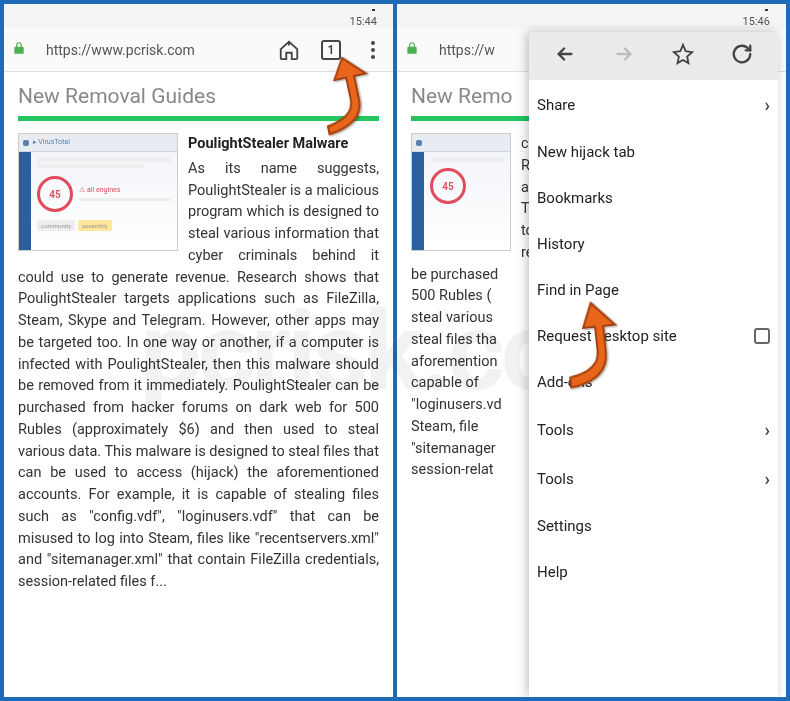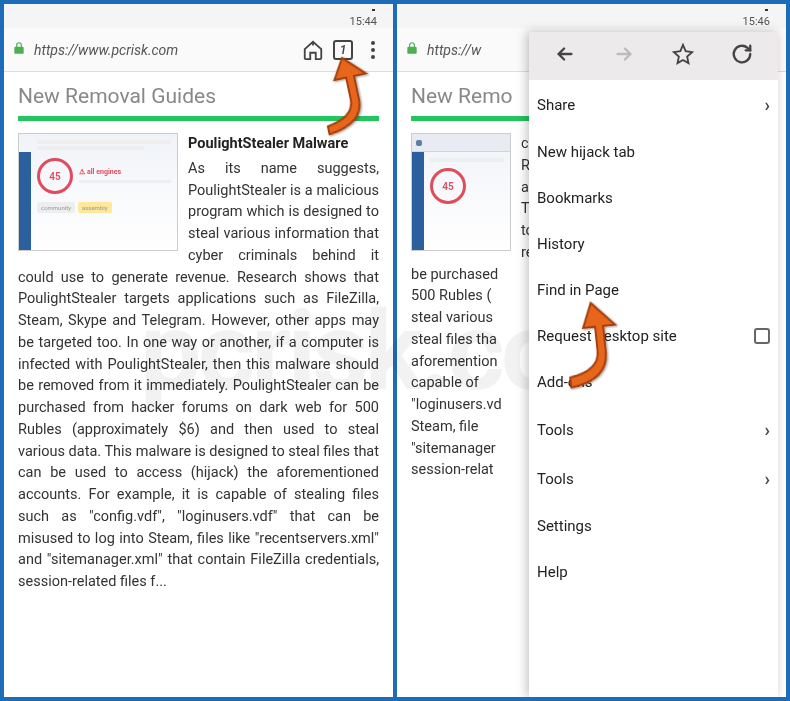--- a/index.html
+++ b/index.html
@@ -36,22 +36,21 @@
     .signal-icon { font-size: 9px; letter-spacing: -1px; }
     .battery-icon { display: inline-block; width: 7px; height: 12px; background: #333; border-radius: 1px; margin-left: 2px; position: relative; }
     .battery-icon::before { content:''; position:absolute; top:-2px; left:2px; width:3px; height:2px; background:#333; }
     .browser-bar {
       height: 44px;
       background: #fafafa;
       border-bottom: 1px solid #ddd;
       display: flex;
       align-items: center;
       padding: 0 8px;
-      gap: 8px;
-      font-style: italic;
+      gap: 20px;
     }
     .lock-icon { color: #4caf50; font-size: 14px; }
     .url-text { flex: 1; color: #555; font-size: 14px; white-space: nowrap; overflow: hidden; }
     .browser-icon { width: 24px; height: 24px; display: flex; align-items: center; justify-content: center; color: #444; }
     .tab-count {
       width: 20px; height: 20px;
       border: 2px solid #444;
       border-radius: 3px;
       display: flex;
       align-items: center;
@@ -92,21 +91,21 @@
       border: 1px solid #ccc;
       background: linear-gradient(180deg, #f0f3f8 0%, #fff 100%);
       position: relative;
       overflow: hidden;
     }
     .thumb-bar { height: 18px; background: #e8ecf2; border-bottom: 1px solid #d0d5dd; display:flex; align-items:center; padding:0 4px; }
     .thumb-bar-dot { width:6px;height:6px;background:#5a7fa8;border-radius:2px;margin-right:4px; }
     .thumb-body { padding: 6px; font-size: 7px; color: #999; }
     .thumb-circle { width: 36px; height: 36px; border: 3px solid #e04c5c; border-radius: 50%; display:flex; align-items:center; justify-content:center; font-size:10px; color:#e04c5c; font-weight:600; margin-top:6px; }
     .thumb-left-band { position:absolute; left:0; top:18px; bottom:0; width:12px; background:#2b5f9e; }
-    .thumb-red { color:#e04c5c; font-size:7px; margin-top:4px;font-weight:bold; }
+    .thumb-red { color:#e04c5c; font-size:7px; margin-top:4px; }
     
     .menu-panel {
       position: absolute;
       top: 28px;
       left: 132px;
       right: 8px;
       bottom: 0;
       background: #fff;
       box-shadow: -2px 0 10px rgba(0,0,0,0.25);
       display: flex;
@@ -187,20 +186,24 @@
           <span></span>
           <span></span>
           <span></span>
         </span>
     </span>
   </div>
   <div class="content">
     <div class="page-title">New Removal Guides</div>
     <div class="article">
       <div class="article-thumb">
+        <div class="thumb-bar">
+            <span class="thumb-bar-dot"></span>
+            <span style="font-size:7px;color:#5a7fa8">▸ VirusTotal</span>
+          </div>
         <div class="thumb-left-band"></div>
         <div class="thumb-body" style="margin-left:12px">
           <div style="height:4px;background:#eee;margin-bottom:2px"></div>
           <div style="height:4px;background:#eee;width:80%;margin-bottom:2px"></div>
           <div style="display:flex;gap:6px;align-items:center">
             <div class="thumb-circle">45</div>
             <div style="flex:1">
               <div class="thumb-red">⚠ all engines</div>
               <div style="height:3px;background:#eee;margin-top:3px"></div>
             </div>

